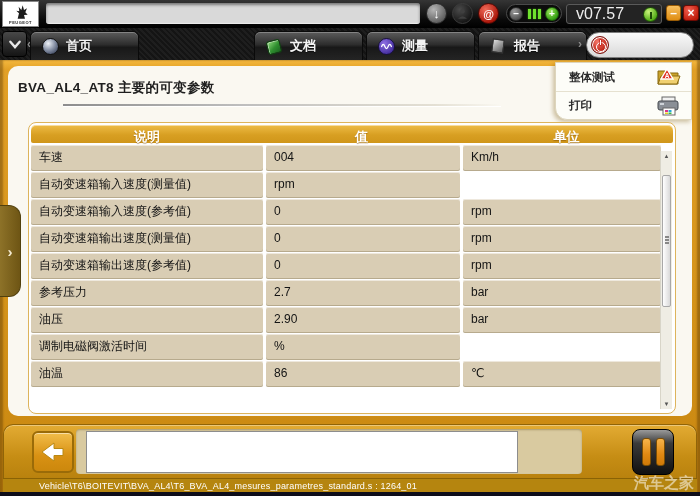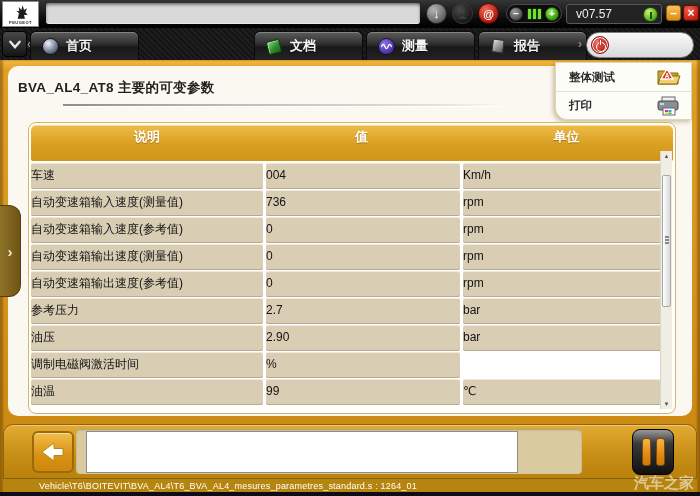--- a/index.html
+++ b/index.html
@@ -24,21 +24,21 @@
   .volume { position:absolute; left:506px; top:4px; width:56px; height:19px; background:#0c0c0c;
             border:1px solid #4a4a4a; border-radius:10px; display:flex; align-items:center; padding:0 2px; }
   .vol-btn { width:14px; height:14px; border-radius:50%; display:flex; align-items:center; justify-content:center;
              font-size:10px; font-weight:bold; color:#fff; line-height:1; }
   .vol-minus { background:radial-gradient(circle at 35% 30%,#9a9a9a,#4e4e4e 75%); border:1px solid #2a2a2a; }
   .vol-plus  { background:radial-gradient(circle at 35% 30%,#9ae65a,#2f9a10 75%); border:1px solid #1c5e08; }
   .vol-bars { flex:1; display:flex; align-items:center; justify-content:center; gap:2px; }
   .vol-bars span { width:3px; height:10px; background:#6fe22e; box-shadow:0 0 2px #3f9a10; }
   .vbox { position:absolute; left:566px; top:4px; width:96px; height:20px; background:#232323;
           border:1px solid #5a5a5a; border-radius:3px; display:flex; align-items:center; }
-  .vbox .vtext { color:#ededed; font-size:12px; padding-left:9px; flex:1; }
+  .vbox .vtext { color:#ededed; font-size:16px; padding-left:9px; flex:1; }
   .vorb { width:15px; height:15px; margin-right:3px; border-radius:50%;
           background:radial-gradient(circle at 35% 30%,#c8f27a,#54ae18 70%,#2a6a08); border:1px solid #1e5206; position:relative; }
   .vorb::after { content:""; position:absolute; left:6px; top:4px; width:2px; height:7px; background:#1d4a06; }
   .winbtn { position:absolute; top:5px; height:16px; display:flex; align-items:center; justify-content:center;
             color:#fff; font-weight:bold; border-radius:3px; font-size:12px; line-height:1; }
   .btn-min { left:666px; width:15px; background:linear-gradient(#f8c060,#df8d12); border:1px solid #9a5c06; }
   .btn-close { left:683px; width:16px; background:radial-gradient(circle at 35% 30%,#f46050,#bd1a0a 80%); border:1px solid #6e0a03; }
 
   
   .tabbar { position:absolute; left:0; top:28px; width:700px; height:32px;
@@ -78,27 +78,27 @@
                 background:linear-gradient(to right,#8d8d8d,#bdbdbd 40%,#e4e0d4 85%,rgba(0,0,0,0)); box-shadow:0 1px 0 rgba(255,255,255,.9); }
   .actions { position:absolute; right:0; top:-4px; width:137px; height:58px; background:#fdfdf8;
              border:1px solid #ddd5bd; border-radius:0 0 0 12px; box-shadow:-2px 2px 4px rgba(120,85,10,.35); }
   .action-row { height:28px; display:flex; align-items:center; justify-content:space-between; padding:0 10px 0 13px; cursor:pointer; }
   .action-row + .action-row { border-top:1px solid #e6e1d0; }
   .action-row .albl { font-size:11.5px; font-weight:bold; color:#2a2a2a; }
 
   
   .tablewrap { position:absolute; left:20px; top:56px; width:648px; height:292px; background:#fff;
                border:1px solid #ddb45c; border-radius:8px; padding:2px; overflow:hidden; }
-  .thead { display:grid; grid-template-columns:232px 197px auto; height:36px; border-radius:5px 5px 2px 2px;
+  .thead { display:grid; grid-template-columns:232px 197px auto; height:18px; border-radius:5px 5px 2px 2px;
            background:linear-gradient(#eebc46,#d89f22 55%,#d0961a); box-shadow:inset 0 1px 0 rgba(255,255,255,.5); }
   .thead div { color:#fff; font-size:13px; font-weight:bold; text-align:center; line-height:23px; text-shadow:0 1px 1px rgba(120,70,0,.5); }
   .tbody { position:relative; margin-top:2px; height:263px; width:630px; overflow:hidden; }
   .trow { display:grid; grid-template-columns:232px 194px auto; column-gap:3px; margin-bottom:1.5px; cursor:default; }
   .tcell { background:#d9cdb4; height:25.5px; line-height:25.5px; font-size:12px; color:#141414;
-           border-radius:2px; white-space:nowrap; overflow:hidden;
+           border-radius:2px; padding-left:8px; white-space:nowrap; overflow:hidden;
            box-shadow:inset 0 1px 0 rgba(255,255,255,.55), inset 0 -1px 0 rgba(120,105,70,.35); }
   .scrollbar { position:absolute; right:3px; top:28px; bottom:4px; width:12px; background:#efede4;
                border-left:1px solid #d8d5c8; display:flex; flex-direction:column; align-items:center; }
   .sb-arrow { font-size:6px; color:#555; height:10px; line-height:10px; width:100%; text-align:center; cursor:pointer; }
   .sb-arrow.down { position:absolute; bottom:0; }
   .sb-thumb { position:absolute; top:24px; left:1px; width:9px; height:132px; background:linear-gradient(90deg,#fff,#d9d9d9);
               border:1px solid #a8a8a8; border-radius:2px; cursor:pointer; }
   .sb-thumb::after { content:""; position:absolute; left:2px; top:60px; width:4px; height:1.5px;
                      background:#888; box-shadow:0 3px 0 #888, 0 6px 0 #888; }
 
@@ -278,21 +278,20 @@
           <div>单位</div>
         </div>
         <div class="tbody">
             <div class="trow">
               <div class="tcell">车速</div>
               <div class="tcell">004</div>
               <div class="tcell">Km/h</div>
             </div>
             <div class="trow">
               <div class="tcell">自动变速箱输入速度(测量值)</div>
-              <div class="tcell">736</div>
               <div class="tcell">rpm</div>
             </div>
             <div class="trow">
               <div class="tcell">自动变速箱输入速度(参考值)</div>
               <div class="tcell">0</div>
               <div class="tcell">rpm</div>
             </div>
             <div class="trow">
               <div class="tcell">自动变速箱输出速度(测量值)</div>
               <div class="tcell">0</div>
@@ -312,21 +311,21 @@
               <div class="tcell">油压</div>
               <div class="tcell">2.90</div>
               <div class="tcell">bar</div>
             </div>
             <div class="trow">
               <div class="tcell">调制电磁阀激活时间</div>
               <div class="tcell">%</div>
             </div>
             <div class="trow">
               <div class="tcell">油温</div>
-              <div class="tcell">99</div>
+              <div class="tcell">86</div>
               <div class="tcell">℃</div>
             </div>
           </div>
         <div class="scrollbar">
           <div class="sb-arrow up">▲</div>
           <div class="sb-thumb"></div>
           <div class="sb-arrow down">▼</div>
         </div>
       </div>
     </div>

